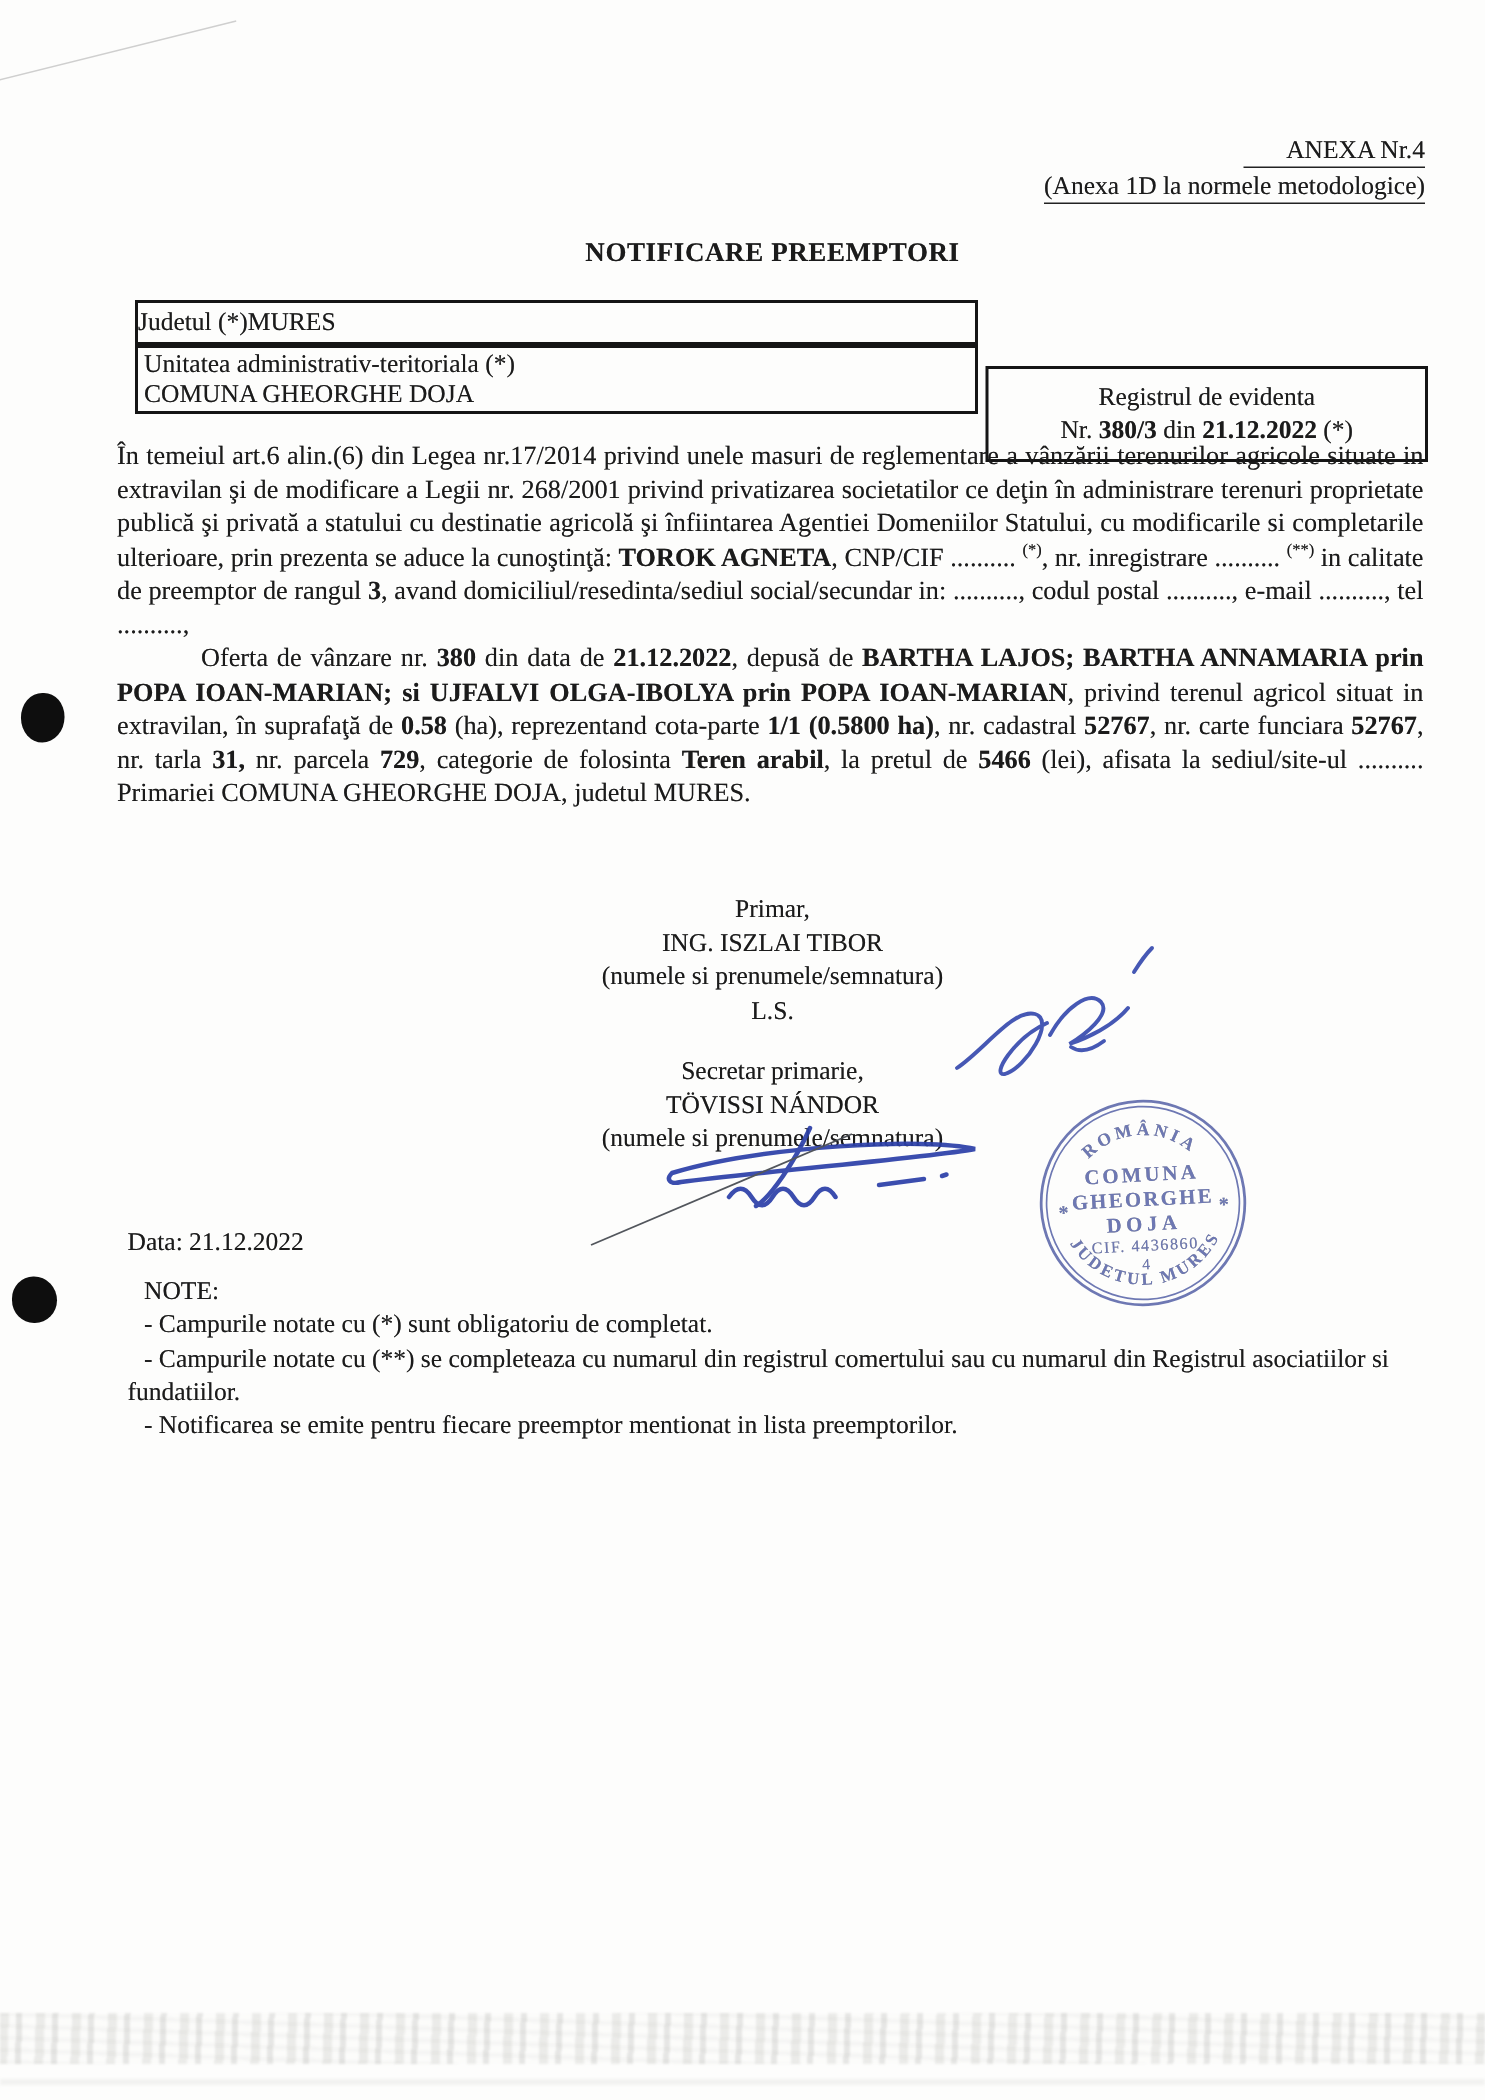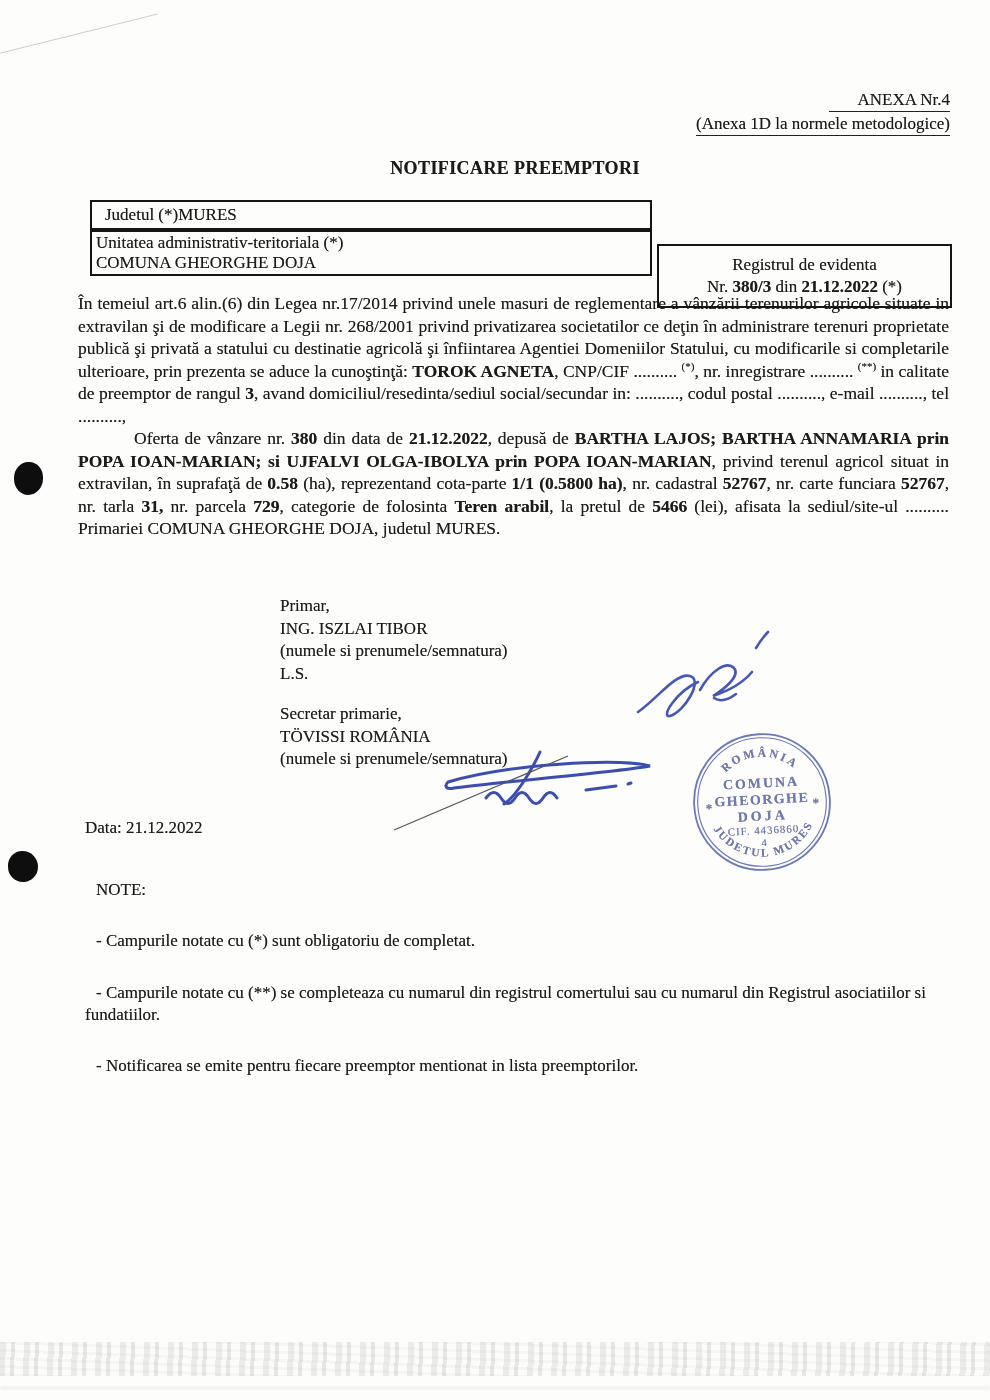--- a/index.html
+++ b/index.html
@@ -14,41 +14,41 @@
   
   .anexa{ position:absolute; right:40px; top:88px; text-align:right; font-size:17px; line-height:23px;}
   .anexa .u1{ display:inline-block; border-bottom:1.6px solid #222; padding-left:28px; }
   .anexa .u2{ display:inline-block; border-bottom:1.6px solid #222; }
 
   .title{ position:absolute; left:0; top:158px; width:1030px; text-align:center; font-weight:bold; font-size:18px; letter-spacing:.4px;}
 
   
   .tbl{ position:absolute; left:90px; top:200px; width:862px; font-size:17px;}
   .tbl .left{ position:absolute; left:0; top:0; width:562px;}
-  .tbl .row1{ border:2px solid #151515; height:26px; line-height:25px; padding-left:13px;}
+  .tbl .row1{ border:2px solid #151515; height:26px; line-height:25px; padding-left:0;}
   .tbl .row2{ border:2px solid #151515; margin-top:0; padding:1px 0 1px 4px; line-height:20px;}
   .tbl .right{ position:absolute; left:567px; top:0; width:291px; height:60px; border:2px solid #151515;
     display:flex; flex-direction:column; justify-content:center; text-align:center; line-height:22px;margin-top:44px;}
 
   
   .paras{ position:absolute; left:78px; top:292px; width:871px; font-size:17.5px; line-height:22.5px; text-align:justify;}
   .paras p{ margin:0;}
   .paras p.indent{ text-indent:56px;}
   .b{ font-weight:bold;}
   sup{ font-size:11px; line-height:0;}
 
-  .sigblock{ position:absolute; left:280px; width:470px; font-size:17px; line-height:22.5px;}
+  .sigblock{ position:absolute; left:280px; width:470px; text-align:center; font-size:17px; line-height:22.5px;}
   .primar{ top:595px;}
   .secretar{ top:703px;}
 
   .dateline{ position:absolute; left:85px; top:818px; font-size:17px;}
 
   
   .notes{ position:absolute; left:85px; top:850px; width:884px; font-size:17px; line-height:22.3px;}
-  .notes div{ text-indent:11px;margin-top:29px;}
+  .notes div{ text-indent:11px;}
 
   
   .sig1{ position:absolute; left:628px; top:628px; opacity:.9;}
   .sig2{ position:absolute; left:388px; top:742px; opacity:.92;}
 
   
   .stamp{ position:absolute; left:690px; top:730px; width:144px; height:144px; transform:rotate(-3deg); opacity:.78;}
   .stamp text{ fill:#46549f; font-family:"Liberation Serif","DejaVu Serif",serif; }
 
   
@@ -107,21 +107,21 @@
     <g fill="none" stroke="#3347ad" stroke-width="2.6" stroke-linecap="round">
       <path d="M10 84 C 28 72, 48 44, 62 48 C 76 52, 56 84, 42 88 C 32 90, 48 64, 70 54"></path>
       <path d="M72 62 C 82 44, 98 32, 106 40 C 113 48, 95 62, 85 68 C 97 64, 114 56, 124 44"></path>
       <path d="M128 20 C 133 12, 137 7, 140 4"></path>
       <path d="M86 70 C 92 74, 100 72, 108 66"></path>
     </g>
   </svg>
 
   <div class="sigblock secretar">
     <div>Secretar primarie,</div>
-    <div>TÖVISSI ROMÂNIA</div>
+    <div>TÖVISSI NÁNDOR</div>
     <div>(numele si prenumele/semnatura)</div>
   </div>
 
   <svg class="sig2" width="330" height="95" viewBox="0 0 330 95">
     <g fill="none" stroke="#2b3fa8" stroke-width="3" stroke-linecap="round">
       <path d="M60 40 C 120 22, 230 16, 262 24 C 230 30, 110 40, 66 46 C 58 48, 56 44, 60 40 Z"></path>
       <path d="M152 10 C 142 32, 126 56, 116 62"></path>
       <path d="M98 56 q 8 -11 15 0 q 7 11 14 0 q 7 -11 14 0 q 7 11 14 0 q 7 -11 14 0"></path>
       <path d="M198 48 L 228 44"></path>
       <path d="M240 42 l 3 -1"></path>

